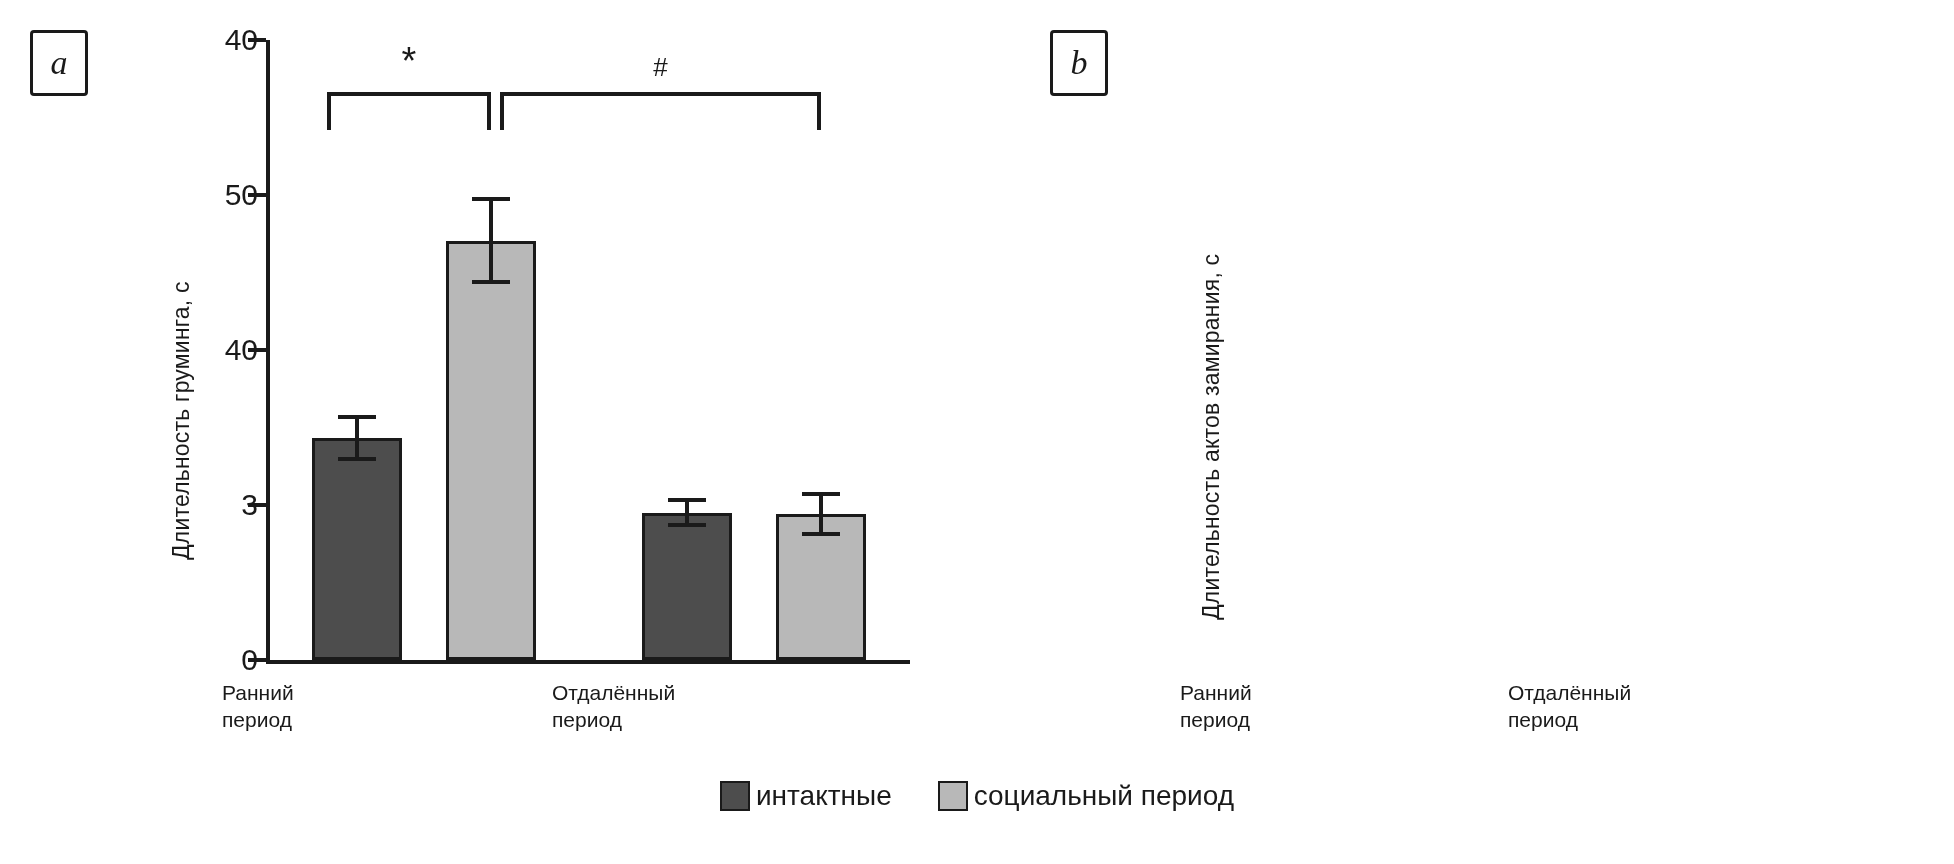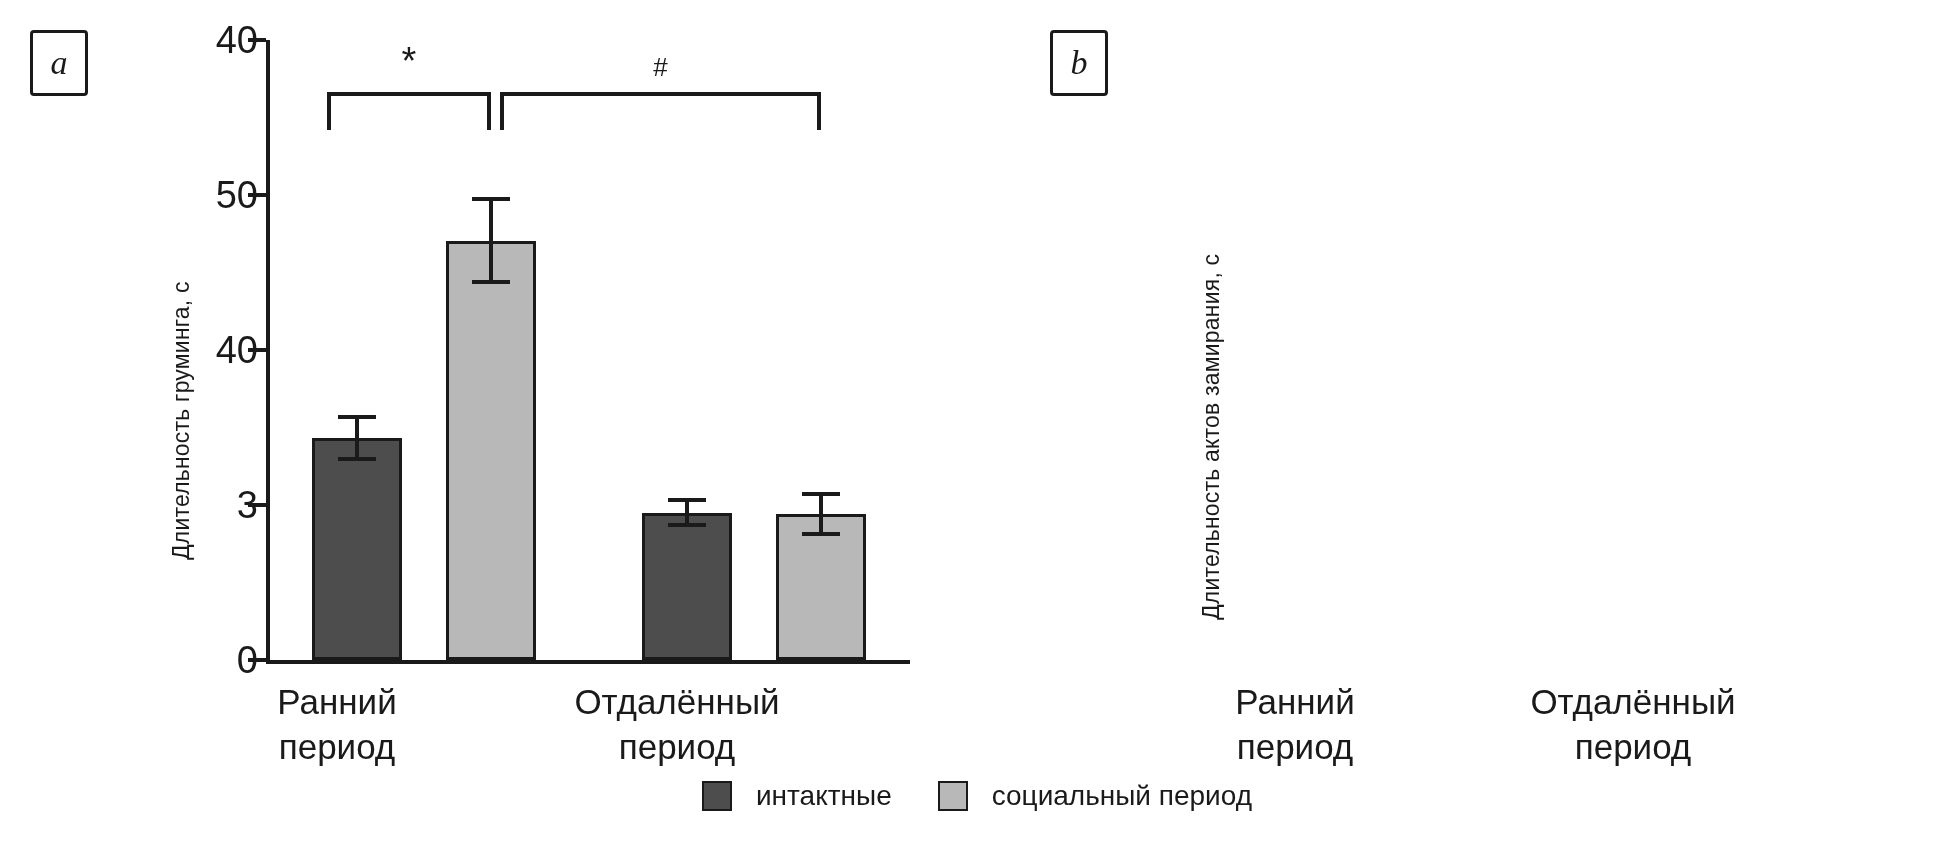--- a/index.html
+++ b/index.html
@@ -84,21 +84,21 @@
     width: 18px;
     height: 4px;
     background: #1a1a1a;
   }
   .tick-label {
     position: absolute;
     right: 100%;
     margin-right: 12px;
     top: 50%;
     transform: translateY(-50%);
-    font-size: 38px;
+    font-size: 30px;
     white-space: nowrap;
   }
   .tick-wrap {
     position: absolute;
     left: 0;
     width: 0;
     height: 0;
   }
 
   .bar {
@@ -125,22 +125,22 @@
     transform: translateX(-50%);
     width: 38px;
     height: 4px;
     background: #1a1a1a;
   }
   .errbar .cap.top { top: 0; }
   .errbar .cap.bottom { bottom: 0; }
 
   .group-label {
     position: absolute;
-    text-align: center;
-    font-size: 35px;
+    text-align: left;
+    font-size: 21px;
     line-height: 1.28;
     white-space: pre-line;
   }
 
   .sig-bracket {
     position: absolute;
   }
   .sig-bracket .h {
     position: absolute;
     left: 0; right: 0; top: 0;
@@ -169,21 +169,21 @@
     top: 780px;
     width: 1954px;
     display: flex;
     justify-content: center;
     align-items: center;
     gap: 46px;
   }
   .legend-item {
     display: flex;
     align-items: center;
-    gap: 24px;
+    gap: 6px;
   }
   .legend-swatch {
     width: 30px;
     height: 30px;
     border: 2px solid #1a1a1a;
     box-sizing: border-box;
   }
   .legend-text {
     font-size: 28px;
   }

